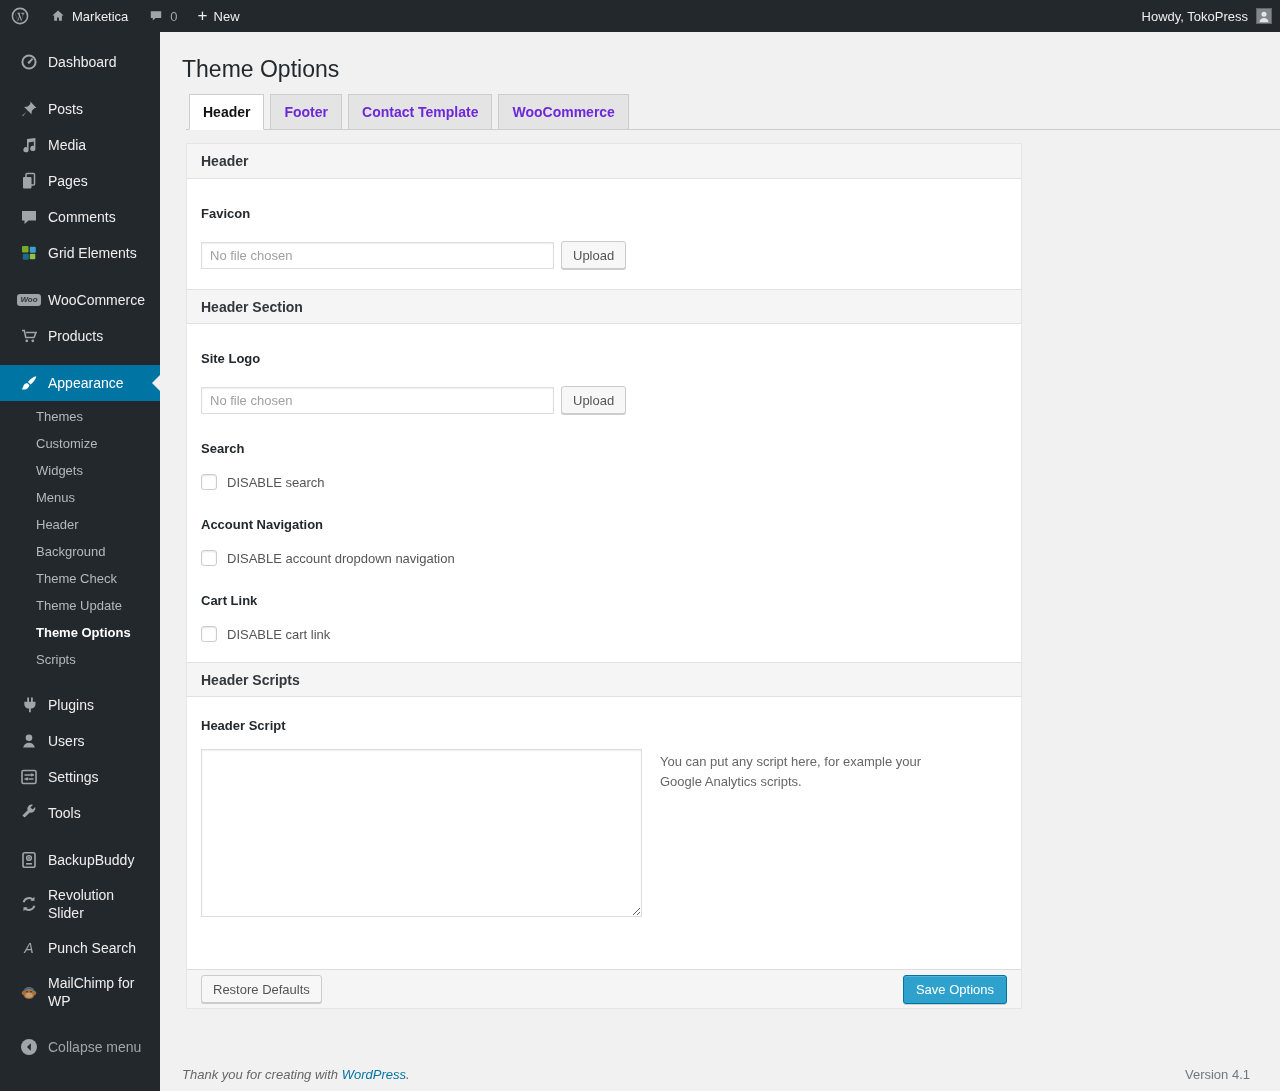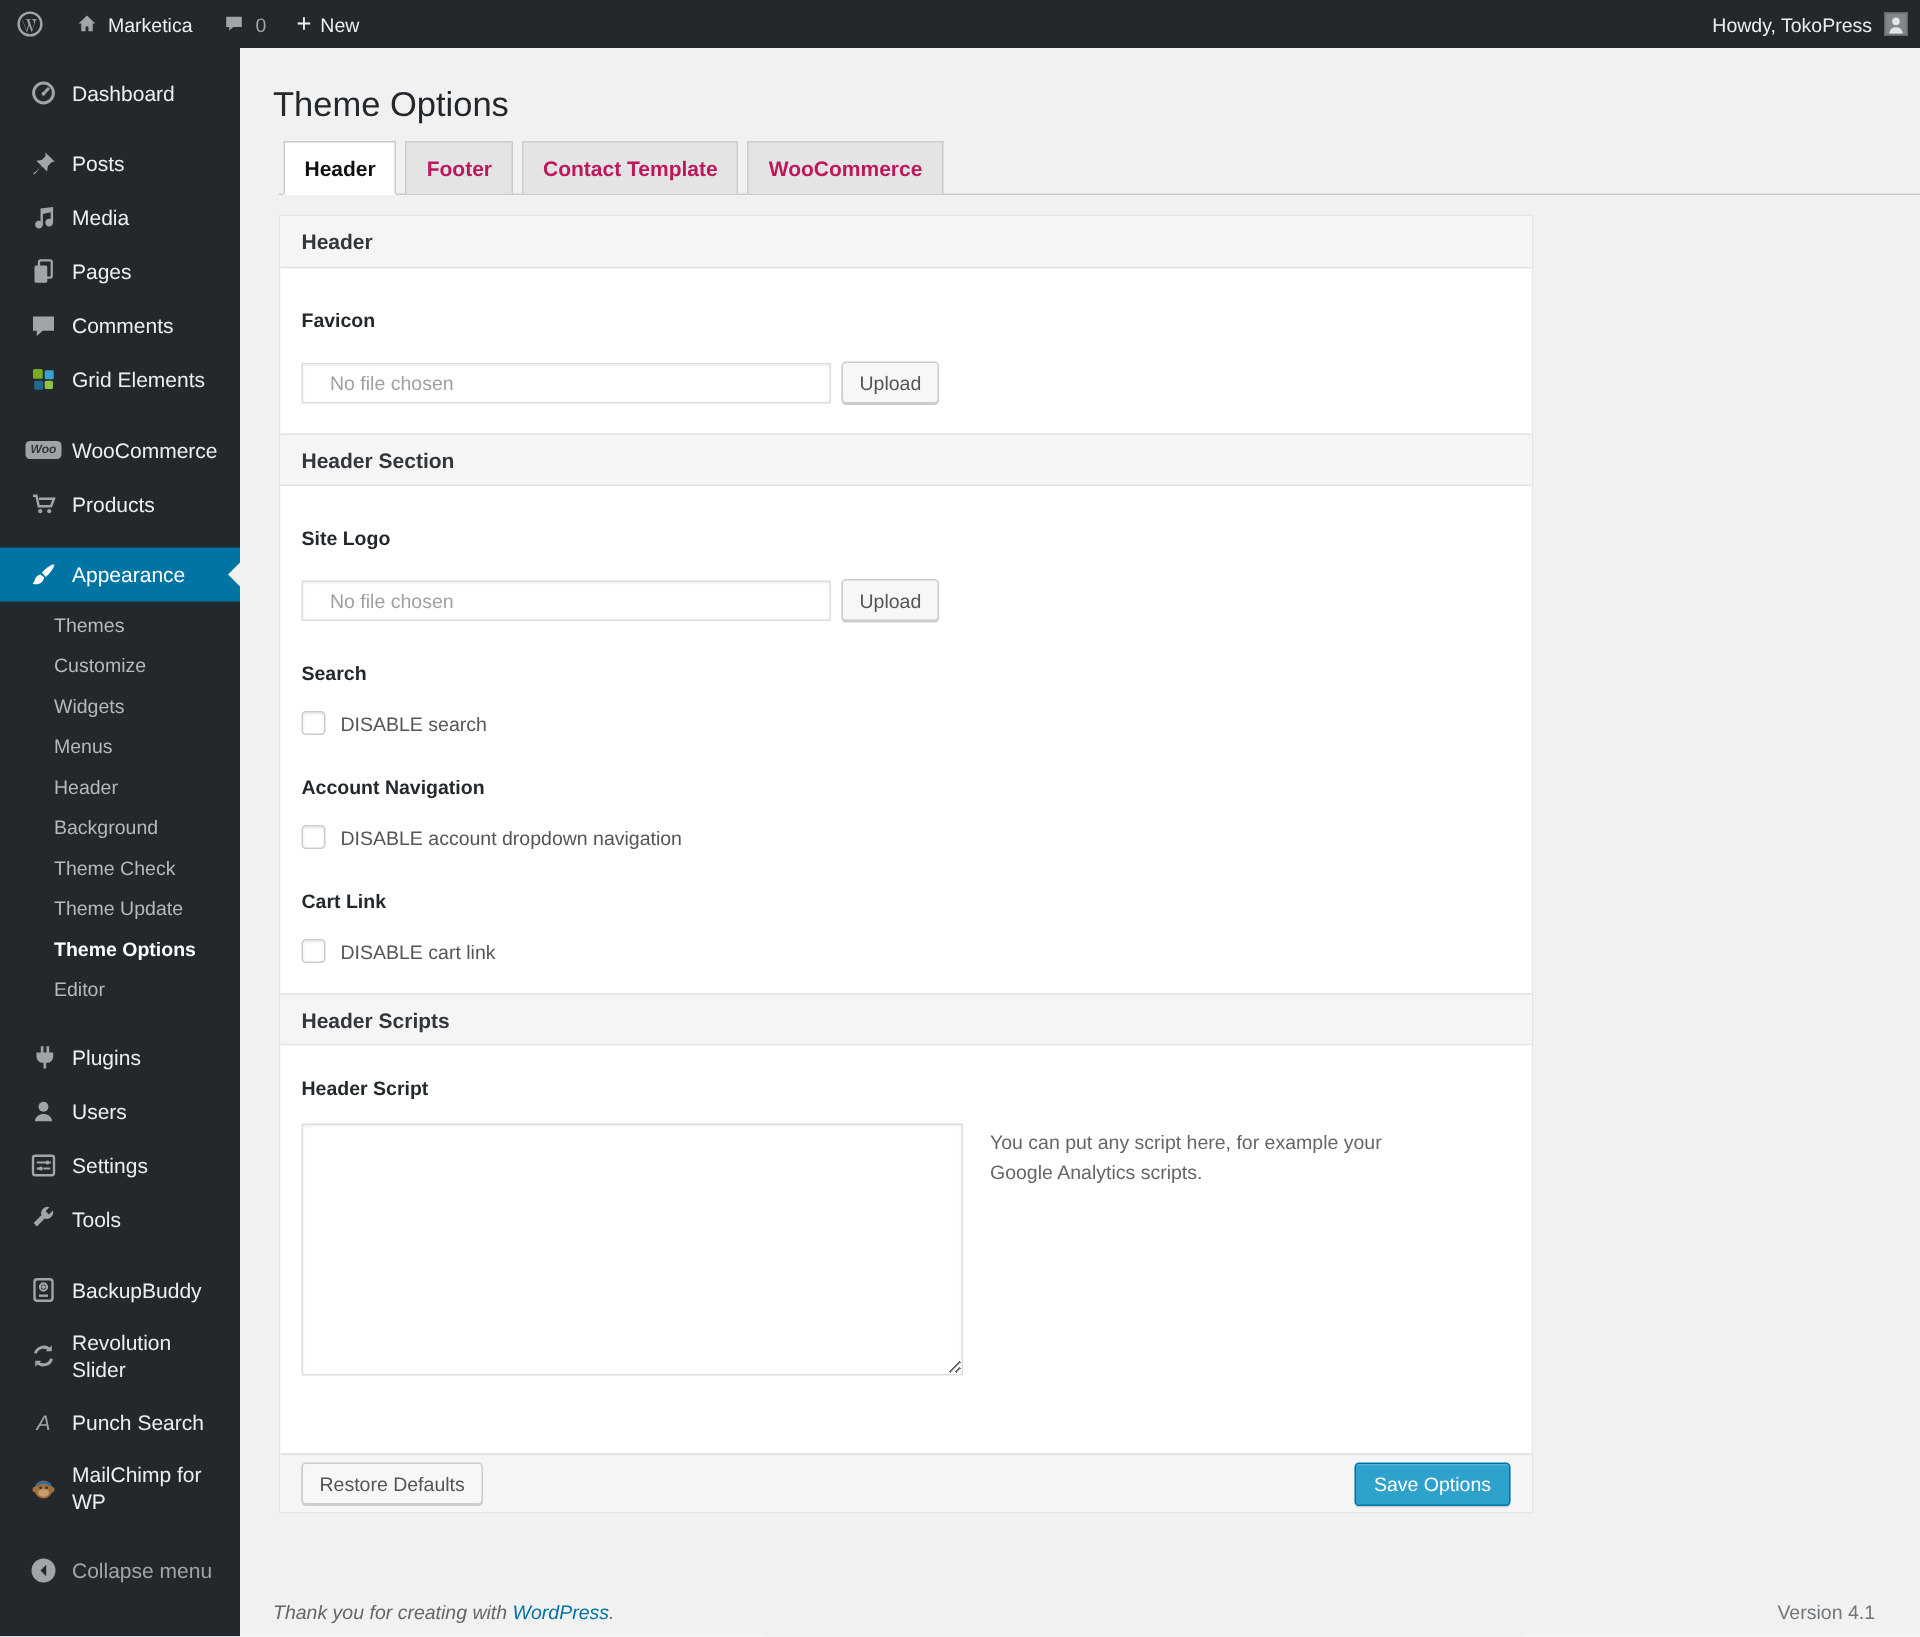--- a/index.html
+++ b/index.html
@@ -31,30 +31,30 @@
   .punch-a { color: #a0a5aa; font-size: 14px; font-weight: 400; }
   .submenu { padding: 2px 0 14px 0; }
   .submenu-item { padding: 7px 16px 7px 36px; font-size: 13px; color: #b4b9be; cursor: pointer; line-height: 13px; }
   .submenu-item.current { color: #fff; font-weight: bold; }
 
   
   .content { flex: 1; background: #f1f1f1; padding: 23px 0 0 20px; overflow: hidden; }
   .page-title { font-size: 23px; font-weight: 400; color: #23282d; line-height: 29px; margin-left: 2px; }
 
   .tabs { margin: 10px 0 0 6px; border-bottom: 1px solid #ccc; padding-left: 0; }
-  .tab { display: inline-block; border: 1px solid #ccc; border-bottom: none; background: #e4e4e4; color: #be185d; padding: 7px 13px; margin: 0 3px -1px 3px; font-size: 14px; font-weight: 600; line-height: 20px; cursor: pointer; position: relative; }
+  .tab { display: inline-block; border: 1px solid #ccc; border-bottom: none; background: #e4e4e4; color: #6d28d9; padding: 7px 13px; margin: 0 3px -1px 3px; font-size: 14px; font-weight: 600; line-height: 20px; cursor: pointer; position: relative; }
   .tab.active { background: #fff; color: #111; border-bottom: 1px solid #fff; z-index: 2; }
 
   .panel { background: #fff; width: 836px; margin: 13px 0 0 6px; border: 1px solid #e5e5e5; }
   .section-bar { background: #f5f5f5; border-bottom: 1px solid #e1e1e1; padding: 0 14px; height: 35px; display: flex; align-items: center; font-size: 14px; font-weight: 600; color: #32373c; }
   .section-bar.mid { border-top: 1px solid #e1e1e1; }
   .section-body { padding: 27px 14px 20px 14px; background: #fff; }
   .field-label { font-size: 13px; font-weight: bold; color: #23282d; margin-bottom: 20px; }
   .upload-row { display: flex; align-items: center; gap: 7px; }
-  .text-input { width: 353px; height: 27px; border: 1px solid #ddd; box-shadow: inset 0 1px 2px rgba(0,0,0,0.07); padding: 0 18px; font-size: 13px; color: #333; font-family: "Liberation Sans", sans-serif; background: #fff; }
+  .text-input { width: 353px; height: 27px; border: 1px solid #ddd; box-shadow: inset 0 1px 2px rgba(0,0,0,0.07); padding: 0 8px; font-size: 13px; color: #333; font-family: "Liberation Sans", sans-serif; background: #fff; }
   .text-input::placeholder { color: #a0a0a0; opacity: 1; }
   .btn { font-family: "Liberation Sans", sans-serif; font-size: 13px; border-radius: 3px; cursor: pointer; }
   .btn-secondary { background: #f7f7f7; border: 1px solid #ccc; color: #555; height: 28px; padding: 0 11px; box-shadow: 0 1px 0 #ccc; }
   .btn-primary { background: #2ea2cc; border: 1px solid #0074a2; color: #fff; height: 29px; padding: 0 12px; box-shadow: inset 0 1px 0 rgba(120,200,230,0.5), 0 1px 0 rgba(0,0,0,0.15); }
   .field-block { margin-bottom: 27px; }
   .field-block:last-child { margin-bottom: 0; }
   .field-block .field-label.cb { margin-bottom: 18px; }
   .cb-row { display: flex; align-items: center; font-size: 13px; color: #555; }
   .cb-row input[type=checkbox] { -webkit-appearance: none; appearance: none; width: 16px; height: 16px; border: 1px solid #ccc; border-radius: 3px; background: #fff; box-shadow: inset 0 1px 2px rgba(0,0,0,0.1); margin-right: 10px; cursor: pointer; }
   .script-row { display: flex; align-items: flex-start; }
@@ -207,21 +207,21 @@
       <div class="submenu">
         <div class="submenu-item">Themes</div>
         <div class="submenu-item">Customize</div>
         <div class="submenu-item">Widgets</div>
         <div class="submenu-item">Menus</div>
         <div class="submenu-item">Header</div>
         <div class="submenu-item">Background</div>
         <div class="submenu-item">Theme Check</div>
         <div class="submenu-item">Theme Update</div>
         <div class="submenu-item current">Theme Options</div>
-        <div class="submenu-item">Editor</div>
+        <div class="submenu-item">Scripts</div>
       </div>
 
       <div class="menu-item">
         <span class="mi-icon">
             <svg width="20" height="20" viewBox="0 0 20 20">
               <path d="M13.8 2.5v4.2h2.7v2.6a4.2 4.2 0 0 1-4.2 4.2h-.5v3.8h-1.8v-3.8h-.5a4.2 4.2 0 0 1-4.2-4.2V6.7h2.9V2.5h1.8v4.2h2V2.5z" fill="#a0a5aa"></path>
             </svg>
           </span>
         <span>Plugins</span>
       </div>

